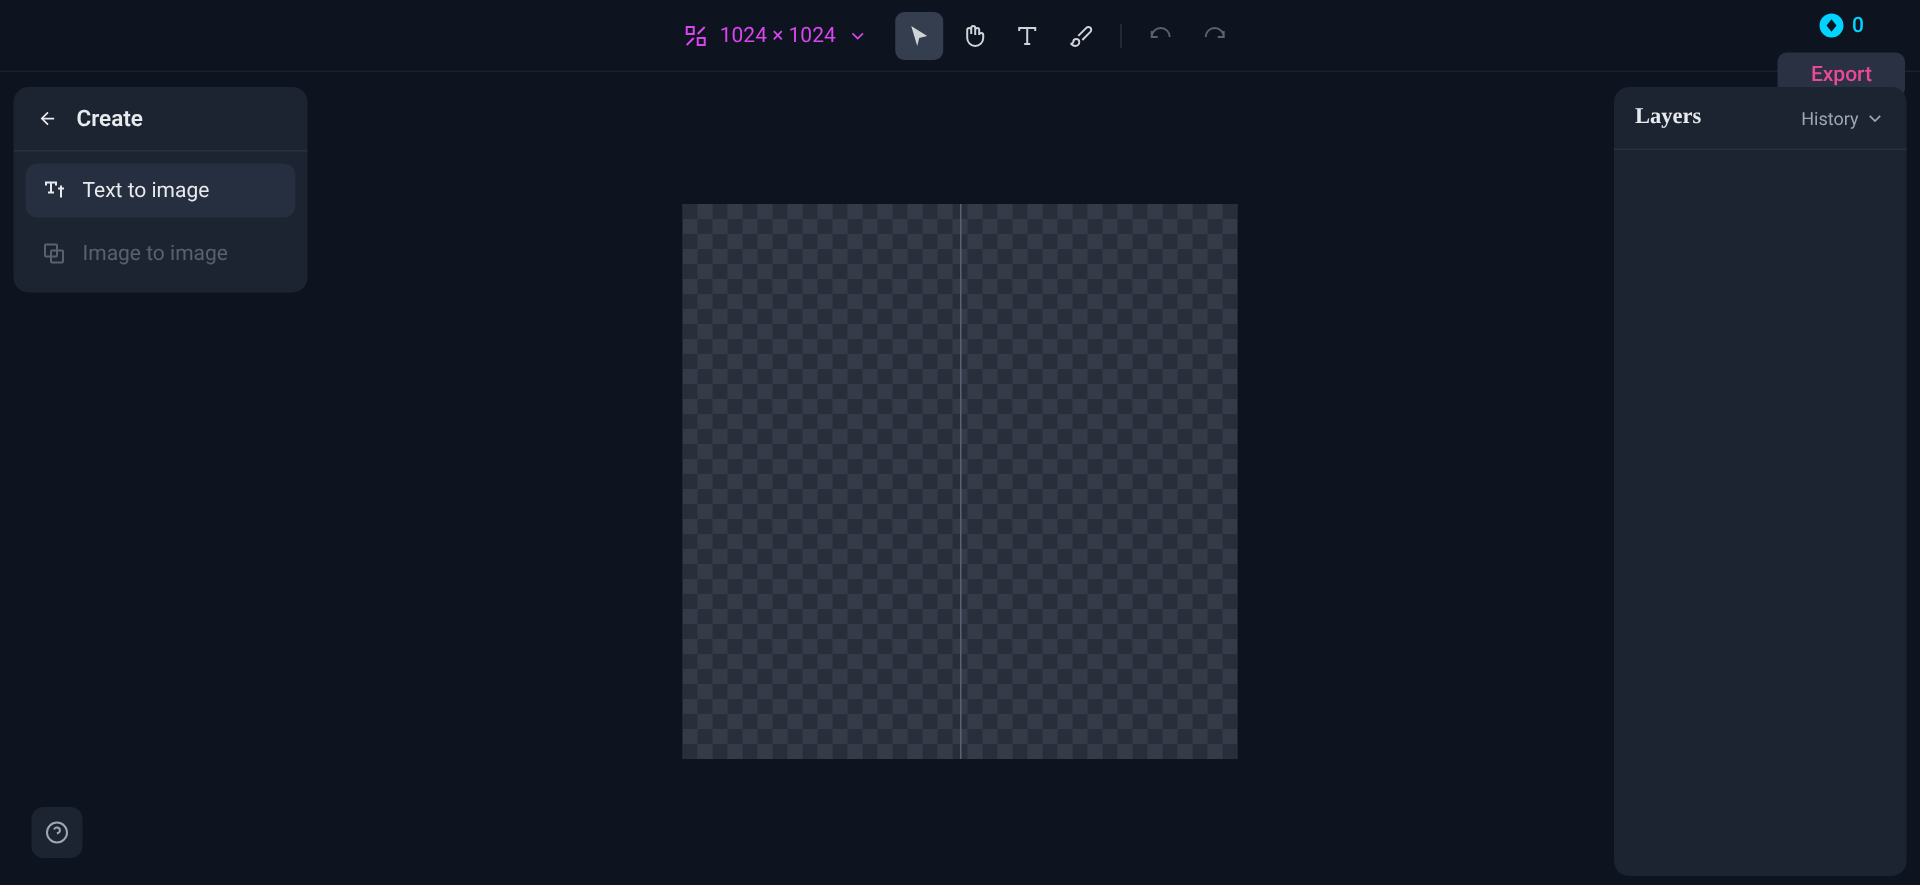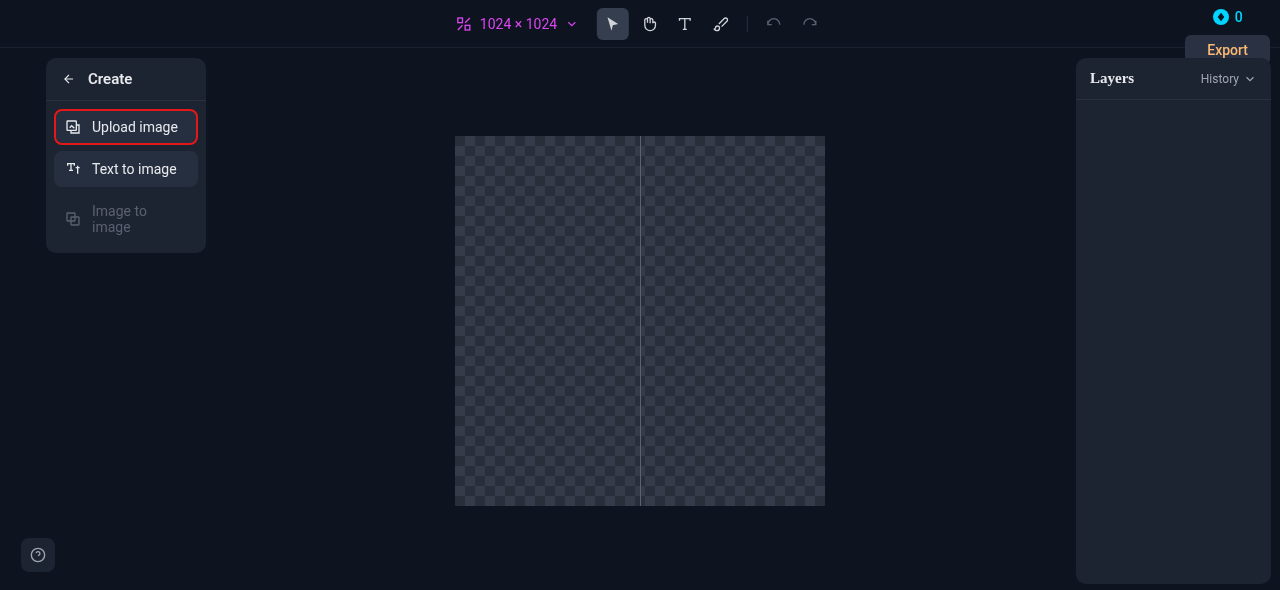--- a/index.html
+++ b/index.html
@@ -125,41 +125,40 @@
       height: 16px;
       background: #00d4ff;
       border-radius: 50%;
       display: flex;
       align-items: center;
       justify-content: center;
     }
     .export-btn {
       padding: 7px 22px;
       background: #2a3142;
-      color: #fdba74;
+      color: #ec4899;
       border-radius: 6px;
       font-size: 14px;
       font-weight: 500;
       cursor: pointer;
     }
     
     .main-area {
       position: relative;
       height: calc(100% - 48px);
     }
     
     .create-panel {
       position: absolute;
       left: 9px;
       top: 10px;
-      width: 160px;
+      width: 196px;
       background: #1c2432;
       border-radius: 10px;
       overflow: hidden;
-      margin-left: 37px;
     }
     .create-header {
       display: flex;
       align-items: center;
       gap: 10px;
       padding: 12px 14px;
       border-bottom: 1px solid #2a3040;
     }
     .create-header-title {
       font-size: 15px;
@@ -381,30 +380,20 @@
 
   <div class="create-panel">
     <div class="create-header">
       <svg width="18" height="14" viewBox="0 0 24 24" fill="none" stroke="currentColor" stroke-width="2">
           <line x1="19" y1="12" x2="5" y2="12"></line>
           <polyline points="12 19 5 12 12 5"></polyline>
         </svg>
       <span class="create-header-title">Create</span>
     </div>
     <div class="option-list">
-      <div class="option-btn highlighted">
-        <span class="option-icon">
-          <svg width="16" height="16" viewBox="0 0 24 24" fill="none" stroke="currentColor" stroke-width="2">
-              <rect x="3" y="3" width="14" height="14" rx="1"></rect>
-              <path d="M17 9h4v12H9v-4"></path>
-              <path d="M7 13l3-3 4 4"></path>
-            </svg>
-        </span>
-        <span>Upload image</span>
-      </div>
       <div class="option-btn">
         <span class="option-icon">
           <svg width="16" height="16" viewBox="0 0 24 24" fill="none" stroke="currentColor" stroke-width="2">
               <path d="M4 7V4h10v3M9 4v10M6 14h6M16 10h6M19 7v12"></path>
             </svg>
         </span>
         <span>Text to image</span>
       </div>
       <div class="option-btn disabled">
         <span class="option-icon">

